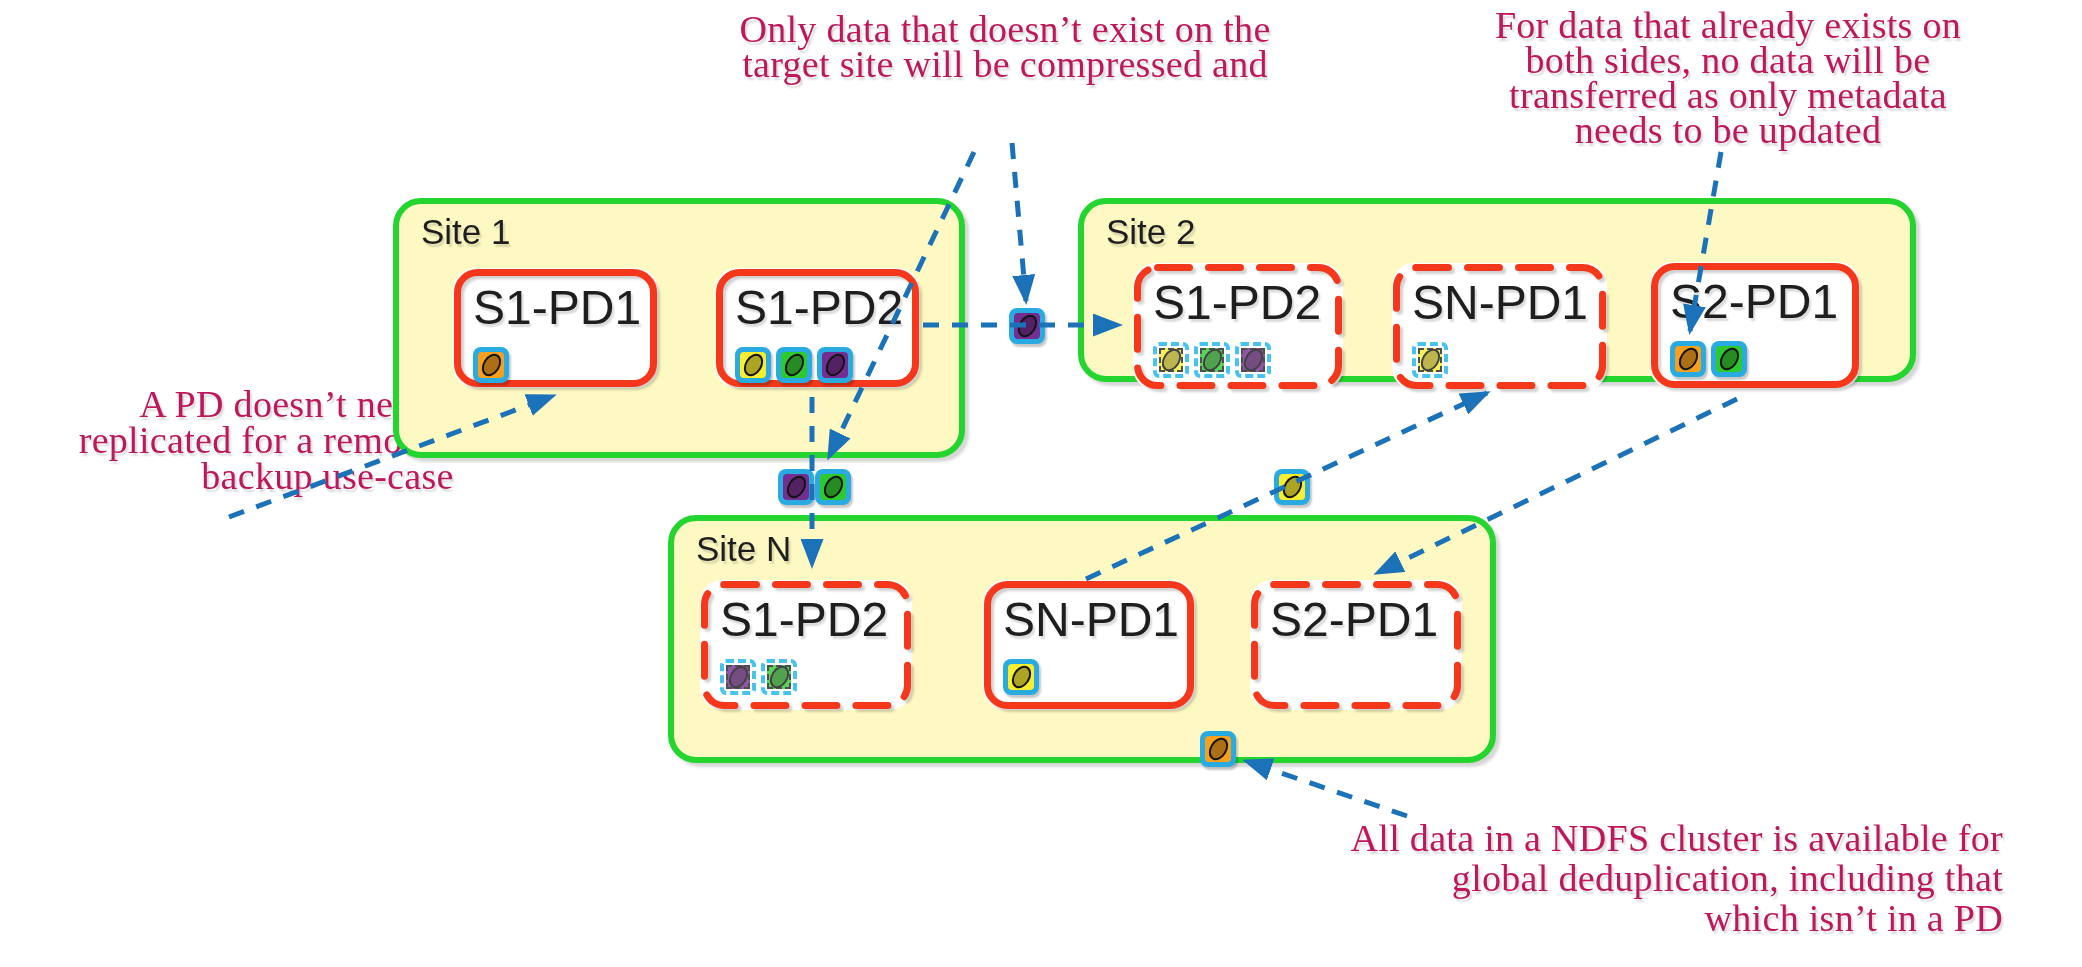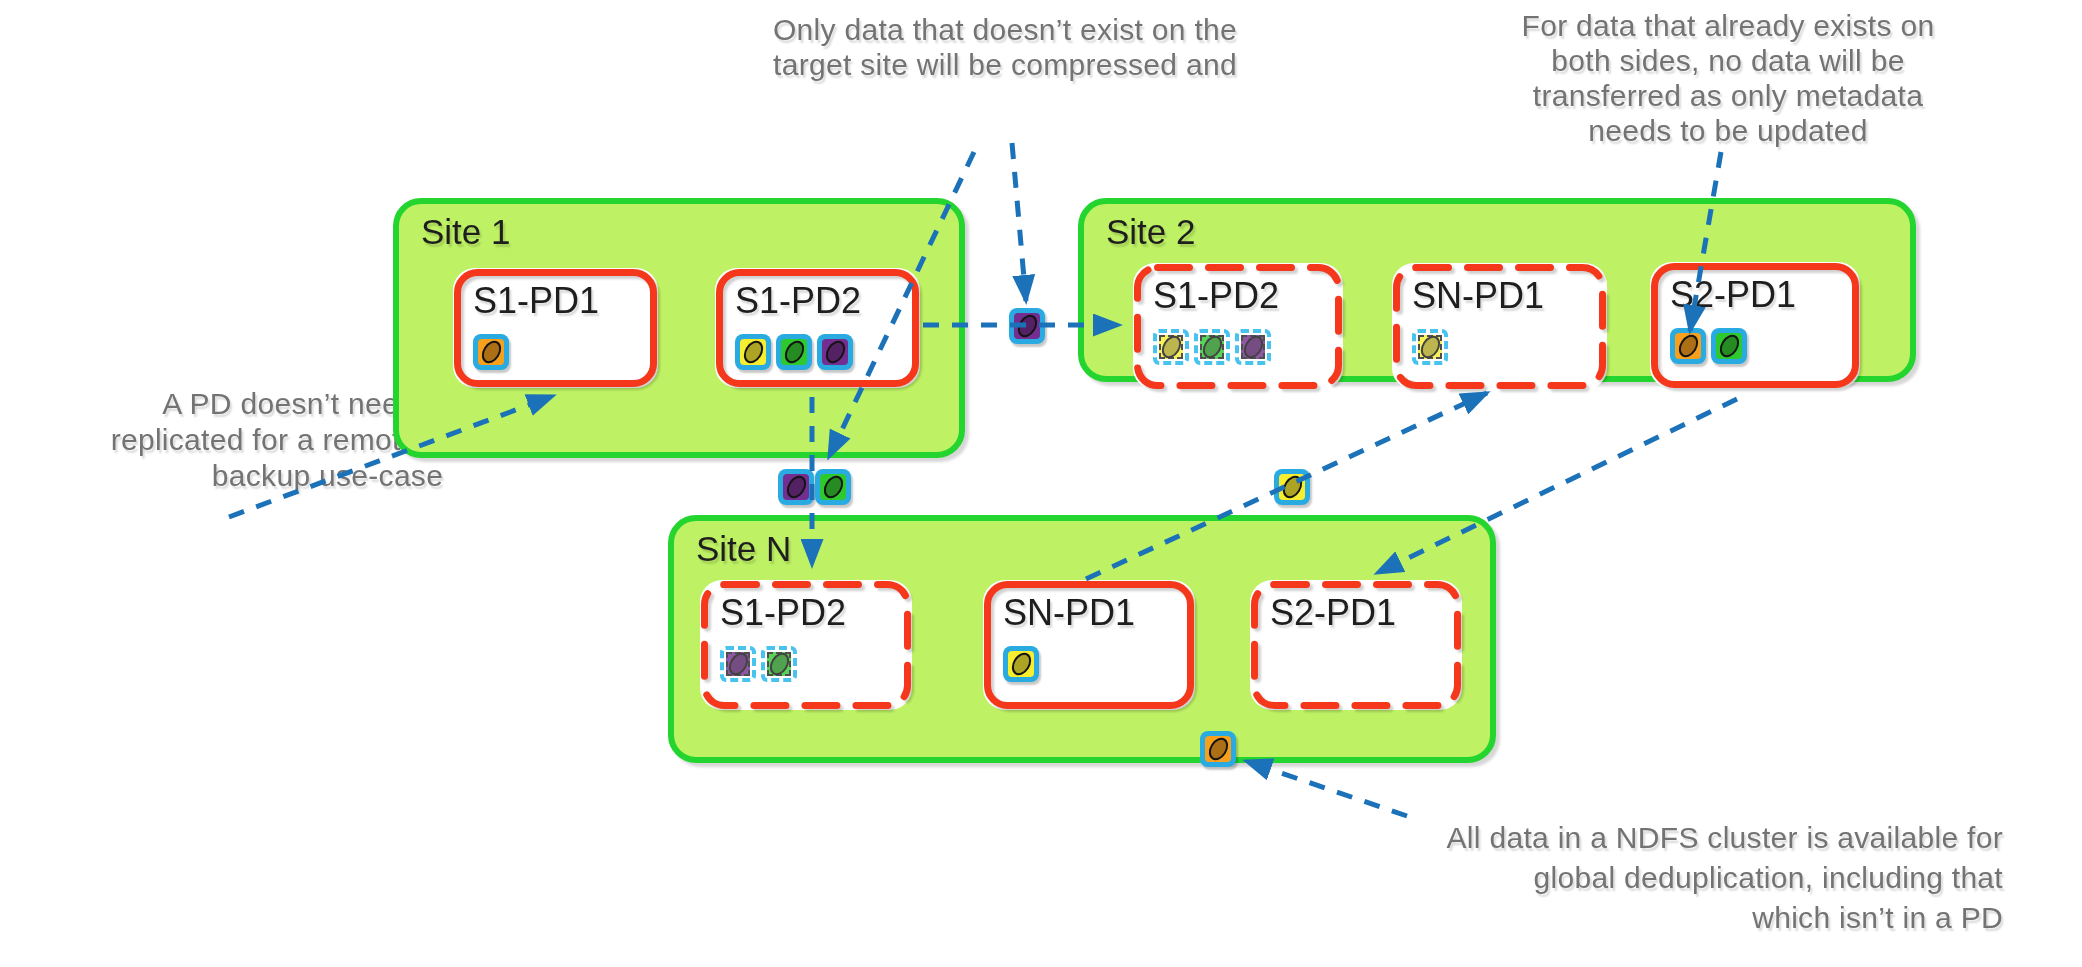--- a/index.html
+++ b/index.html
@@ -1,42 +1,42 @@
 <!DOCTYPE html>
 <html><head>
 <meta charset="utf-8">
 <style>
   html,body{margin:0;padding:0;background:#ffffff;}
   body{width:2082px;height:967px;position:relative;overflow:hidden;
        font-family:"Liberation Sans", sans-serif;color:#1e1e1e;}
   .canvas{position:absolute;inset:0;}
 
   
-  .ann{position:absolute;font-size:30px;line-height:35px;letter-spacing:.3px;
-       color:#737373;text-shadow:2px 3px 2px rgba(0,0,0,.15);}
+  .ann{position:absolute;font-size:38px;line-height:35px;letter-spacing:.3px;
+       color:#be185d;text-shadow:2px 3px 2px rgba(0,0,0,.15);font-family:Liberation Serif, serif;}
   .ann-tc{left:620px;top:12px;width:770px;text-align:center;}
   .ann-tr{left:1418px;top:8px;width:620px;text-align:center;}
   .ann-l{left:40px;top:386px;width:575px;text-align:center;line-height:36px;}
   .ann-br{left:1303px;top:818px;width:700px;text-align:right;line-height:40px;}
 
   
-  .site{position:absolute;box-sizing:border-box;background:#bef264;
+  .site{position:absolute;box-sizing:border-box;background:#fef9c3;
         border:6px solid #23d52e;border-radius:28px;
         box-shadow:4px 4px 3px rgba(0,0,0,.16);}
   .site1{left:393px;top:198px;width:572px;height:260px;}
   .site2{left:1078px;top:198px;width:838px;height:184px;}
   .siteN{left:668px;top:515px;width:828px;height:248px;}
   .site-label{position:absolute;left:22px;top:8px;font-size:35px;
               text-shadow:2px 3px 2px rgba(0,0,0,.15);}
 
   
   .pd{position:absolute;background:#fff;border-radius:22px;}
   .pd svg.pdb{position:absolute;left:0;top:0;
               filter:drop-shadow(3px 3px 1px rgba(0,0,0,.18));}
-  .pd-label{position:relative;margin:12px 0 0 20px;font-size:36px;
+  .pd-label{position:relative;margin:12px 0 0 20px;font-size:48px;
             text-shadow:2px 3px 2px rgba(0,0,0,.15);}
   .chips{position:relative;display:flex;gap:5px;margin:12px 0 0 20px;}
 
   
   .s1-pd1{left:54px;top:64px;width:205px;height:120px;}
   .s1-pd2a{left:316px;top:64px;width:205px;height:120px;}
   
   .s2-pd2{left:49px;top:59px;width:210px;height:127px;}
   .s2-snpd1{left:308px;top:59px;width:215px;height:127px;}
   .s2-s2pd1{left:566px;top:58px;width:210px;height:127px;}

